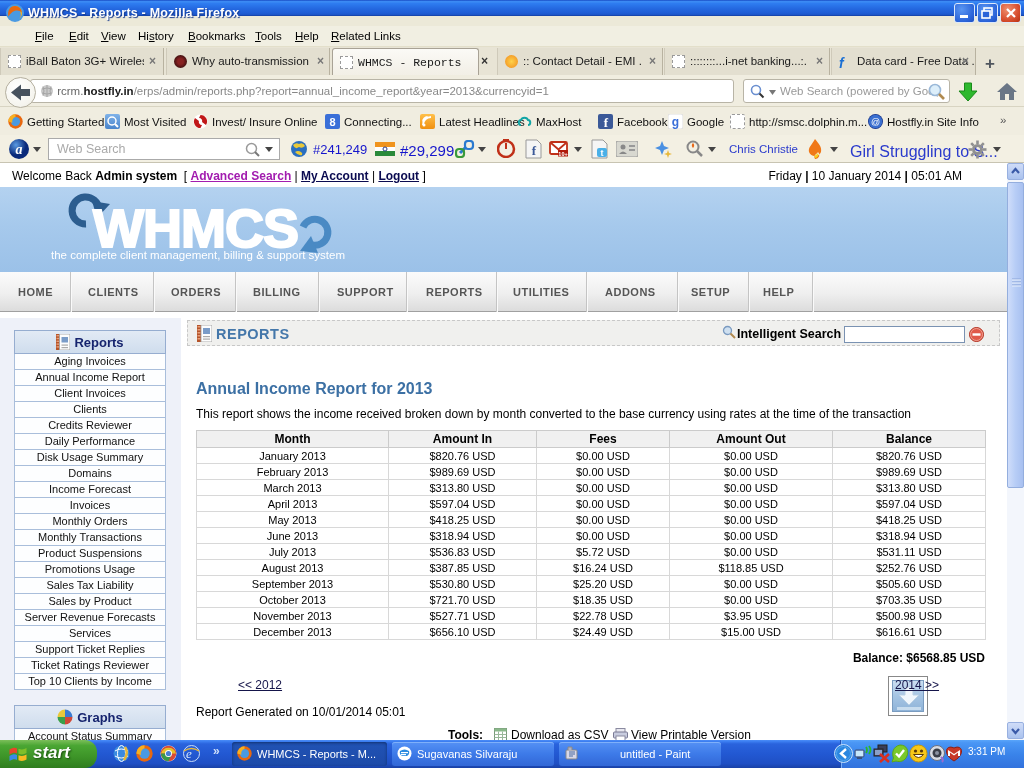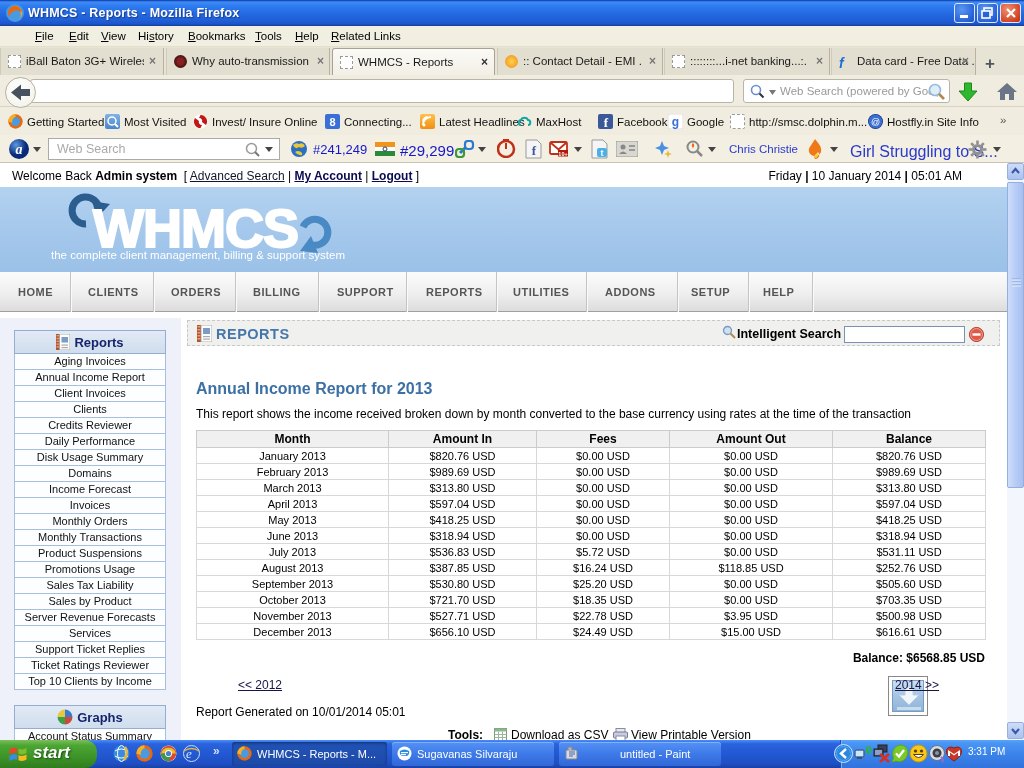--- a/index.html
+++ b/index.html
@@ -1,20 +1,20 @@
 <!DOCTYPE html>
 <html><head><meta charset="utf-8">
 <style>
 * { margin:0; padding:0; box-sizing:border-box; }
 html,body { width:1024px; height:768px; overflow:hidden; font-family:"Liberation Sans", sans-serif; }
 #screen { position:relative; width:1024px; height:768px; background:#ece9d8; }
 .abs { position:absolute; }
 
 
-#titlebar { left:0; top:0; width:1024px; height:26px;
+#titlebar { left:0; top:0; width:1024px; height:16px;
   background:linear-gradient(180deg,#0b2a8a 0%,#2a6ee8 4%,#3d8df5 10%,#2e7cf0 22%,#2468e0 55%,#1f5ed6 80%,#1c55c8 92%,#123c9d 100%); }
 #titletext { left:28px; top:6px; color:#fff; font-size:12.5px; font-weight:bold; letter-spacing:0.2px; text-shadow:1px 1px 1px #1a3d8f; }
 .winbtn { top:3px; width:21px; height:20px; border-radius:3px; border:1px solid #dce8fa; }
 .winblue { background:radial-gradient(circle at 35% 30%, #5a96f2, #2a63d8 70%, #1c4fc0); }
 #btnclose { background:radial-gradient(circle at 35% 30%, #f09070, #d85030 60%, #b83010); }
 .winbtn svg { display:block; margin:auto; margin-top:3px; }
 
 
 #menubar { left:0; top:26px; width:1024px; height:21px; background:#f1efe2; border-bottom:1px solid #e3dfca; font-size:11.5px; color:#000; }
 #menubar span { position:absolute; top:4px;padding-left:27px; }
@@ -132,21 +132,21 @@
     <div class="tab" style="left:0;width:164px;">
         <span class="tabfav dashed"></span>
         <span class="tabtitle">iBall Baton 3G+ Wireles...</span>
         <span class="tabx" style="left:148px">×</span>
       </div>
     <div class="tab" style="left:166px;width:164px;">
         <span class="tabfav" style="background:radial-gradient(circle,#822 30%,#411 70%);border-radius:50%;"></span>
         <span class="tabtitle">Why auto-transmission ...</span>
         <span class="tabx" style="left:150px">×</span>
       </div>
-    <div class="tab active" style="left:332px;width:163px;">
+    <div class="tab active" style="left:332px;width:147px;font-family:Liberation Mono, monospace;">
         <span class="tabfav dashed"></span>
         <span class="tabtitle">WHMCS - Reports</span>
         <span class="tabx" style="left:148px;color:#333">×</span>
       </div>
     <div class="tab" style="left:497px;width:166px;">
         <span class="tabfav" style="background:radial-gradient(circle,#ffd24a,#f08a1d);border-radius:50%;"></span>
         <span class="tabtitle">:: Contact Detail - EMI ...</span>
         <span class="tabx" style="left:151px">×</span>
       </div>
     <div class="tab" style="left:664px;width:166px;">
@@ -160,20 +160,24 @@
         <span class="tabx" style="left:130px">×</span>
       </div>
     <div id="newtab">+</div>
   </div>
 
   <div class="abs" id="navbar">
     <div class="abs" id="urlbar"></div>
     <div class="abs" id="backbtn"><svg width="29" height="29">
           <path d="M5 14.5 L15 6.5 L15 11 L24 11 L24 18 L15 18 L15 22.5 Z" fill="#47525e"></path>
         </svg></div>
+    <div class="abs urltxt" style="left:40px;top:9px;"><svg width="14" height="14" style="vertical-align:-3px">
+          <circle cx="7" cy="7" r="6" fill="#c9c9c9"></circle>
+          <path d="M2 5 Q7 3 12 5 M2 9 Q7 11 12 9 M7 1 L7 13 M3 2.5 Q5 7 3 11.5 M11 2.5 Q9 7 11 11.5" stroke="#a5a5a5" fill="none"></path>
+        </svg> <span style="color:#666">rcrm.</span><span style="color:#1a1a1a;font-weight:bold;">hostfly.in</span><span style="color:#888">/erps/admin/reports.php?report=annual_income_report&amp;year=2013&amp;currencyid=1</span></div>
     <div class="abs" style="left:681px;top:8px;"><svg width="17" height="17">
           <path d="M8.5 1 L10.7 6 L16 6.3 L12 9.9 L13.3 15.2 L8.5 12.4 L3.7 15.2 L5 9.9 L1 6.3 L6.3 6 Z" fill="none" stroke="#b0b0b0" stroke-width="1.4"></path>
         </svg></div>
     <div class="abs" style="left:702px;top:12px;"><svg width="11" height="8">
           <path d="M1 1 L10 1 L5.5 7 Z" fill="none" stroke="#b0b0b0" stroke-width="1.3"></path>
         </svg></div>
     <div class="abs" style="left:716px;top:8px;"><svg width="17" height="17">
           <path d="M14 8.5 A5.5 5.5 0 1 1 8.5 3" fill="none" stroke="#8a8a8a" stroke-width="2"></path>
           <path d="M8.5 0 L13 3 L8.5 6 Z" fill="#8a8a8a"></path>
         </svg></div>
@@ -348,21 +352,21 @@
             <path d="M13.4 5.6 L15.8 3.2"></path>
           </g>
         </svg></span>
     <svg class="abs" style="left:993px;top:12px;" width="9" height="6">
         <path d="M0 0 L8 0 L4 5 Z" fill="#444"></path>
       </svg>
   </div>
 
   <div class="abs" id="viewport">
     <div class="abs" id="welcome">
-      <span style="position:absolute;left:12px;top:5px;">Welcome Back <b>Admin system</b> &nbsp;[ <a style="color:#0f172a;font-weight:normal;text-decoration:underline;">Advanced Search</a> | <a style="color:#0a0a50;font-weight:bold;text-decoration:underline;">My Account</a> | <a style="color:#0a0a50;font-weight:bold;text-decoration:underline;">Logout</a> ]</span>
+      <span style="position:absolute;left:12px;top:5px;">Welcome Back <b>Admin system</b> &nbsp;[ <a style="color:#a21caf;font-weight:bold;text-decoration:underline;">Advanced Search</a> | <a style="color:#0a0a50;font-weight:bold;text-decoration:underline;">My Account</a> | <a style="color:#0a0a50;font-weight:bold;text-decoration:underline;">Logout</a> ]</span>
       <span style="position:absolute;right:45px;top:5px;">Friday <b>|</b> 10 January 2014 <b>|</b> 05:01 AM</span>
     </div>
     <div class="abs" id="banner">
       <svg class="abs" style="left:0;top:0;" width="345" height="75" viewBox="0 0 345 75">
         <path d="M86 37 A13.5 13.5 0 1 1 99 22" fill="none" stroke="#2c5d8f" stroke-width="7"></path>
         <path d="M92 14 L110 17 L97 31 Z" fill="#2c5d8f"></path>
         <path d="M303 40 A13 13 0 1 1 312 58" fill="none" stroke="#4a8ac4" stroke-width="7"></path>
         <path d="M318 66 L300 64 L311 49 Z" fill="#4a8ac4"></path>
       </svg>
       <div class="abs" id="wlogo">WHMCS</div>

